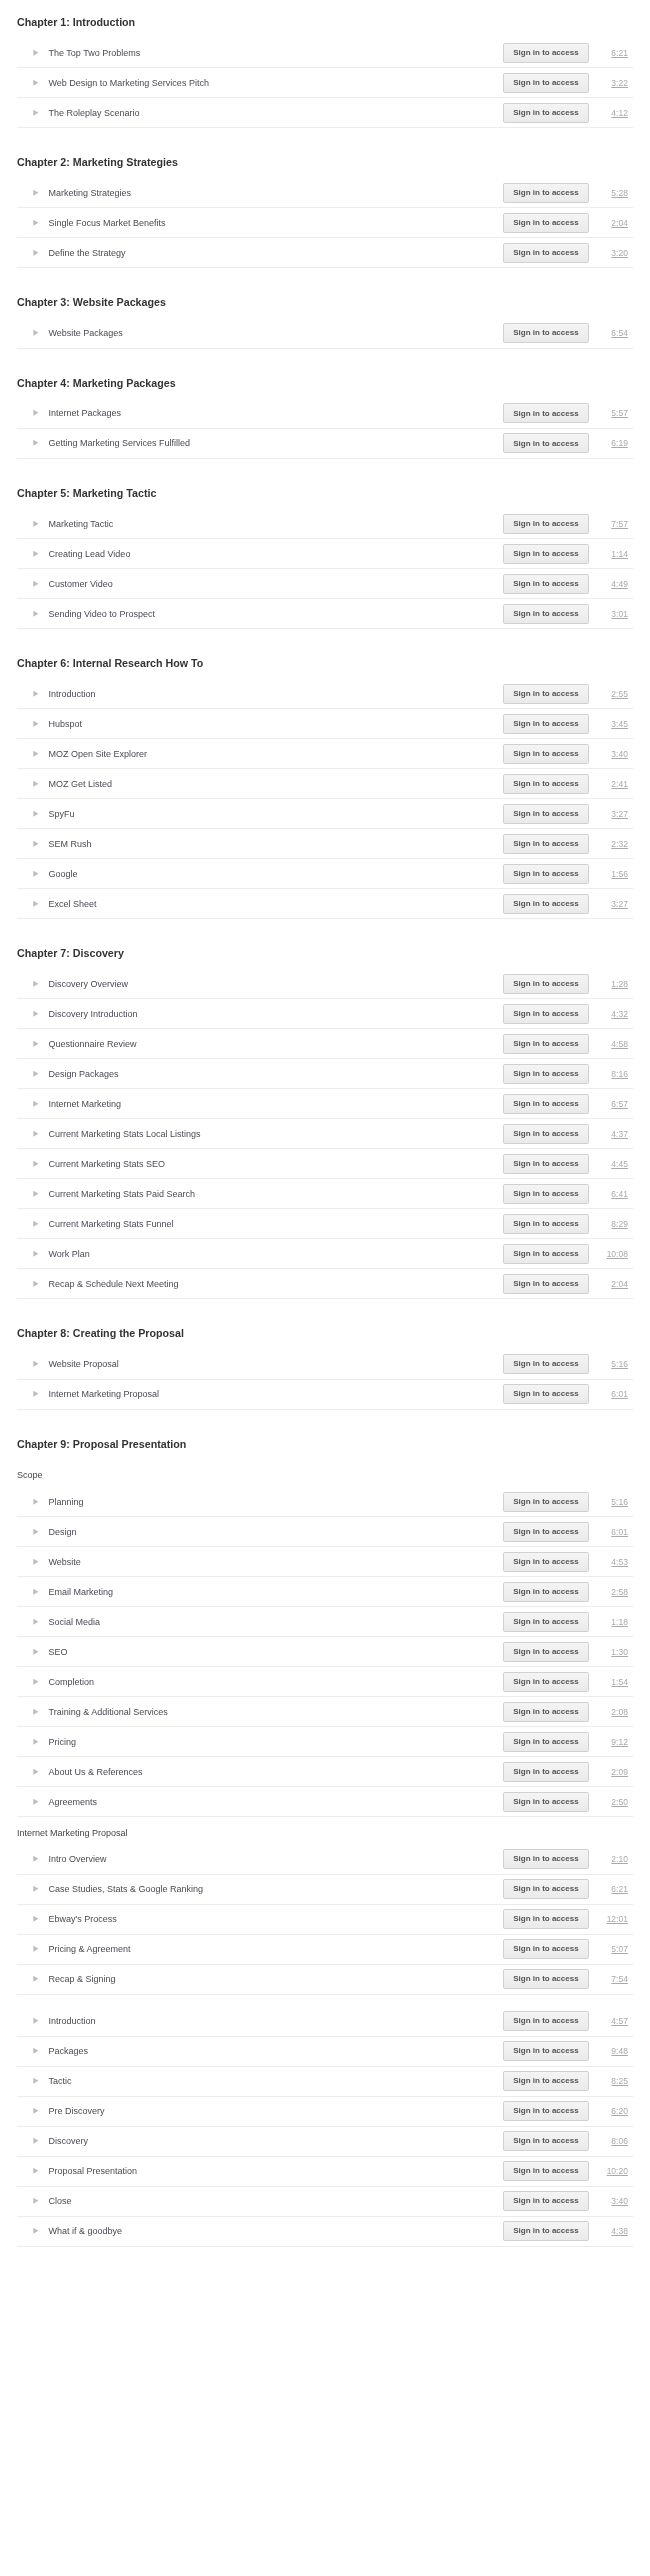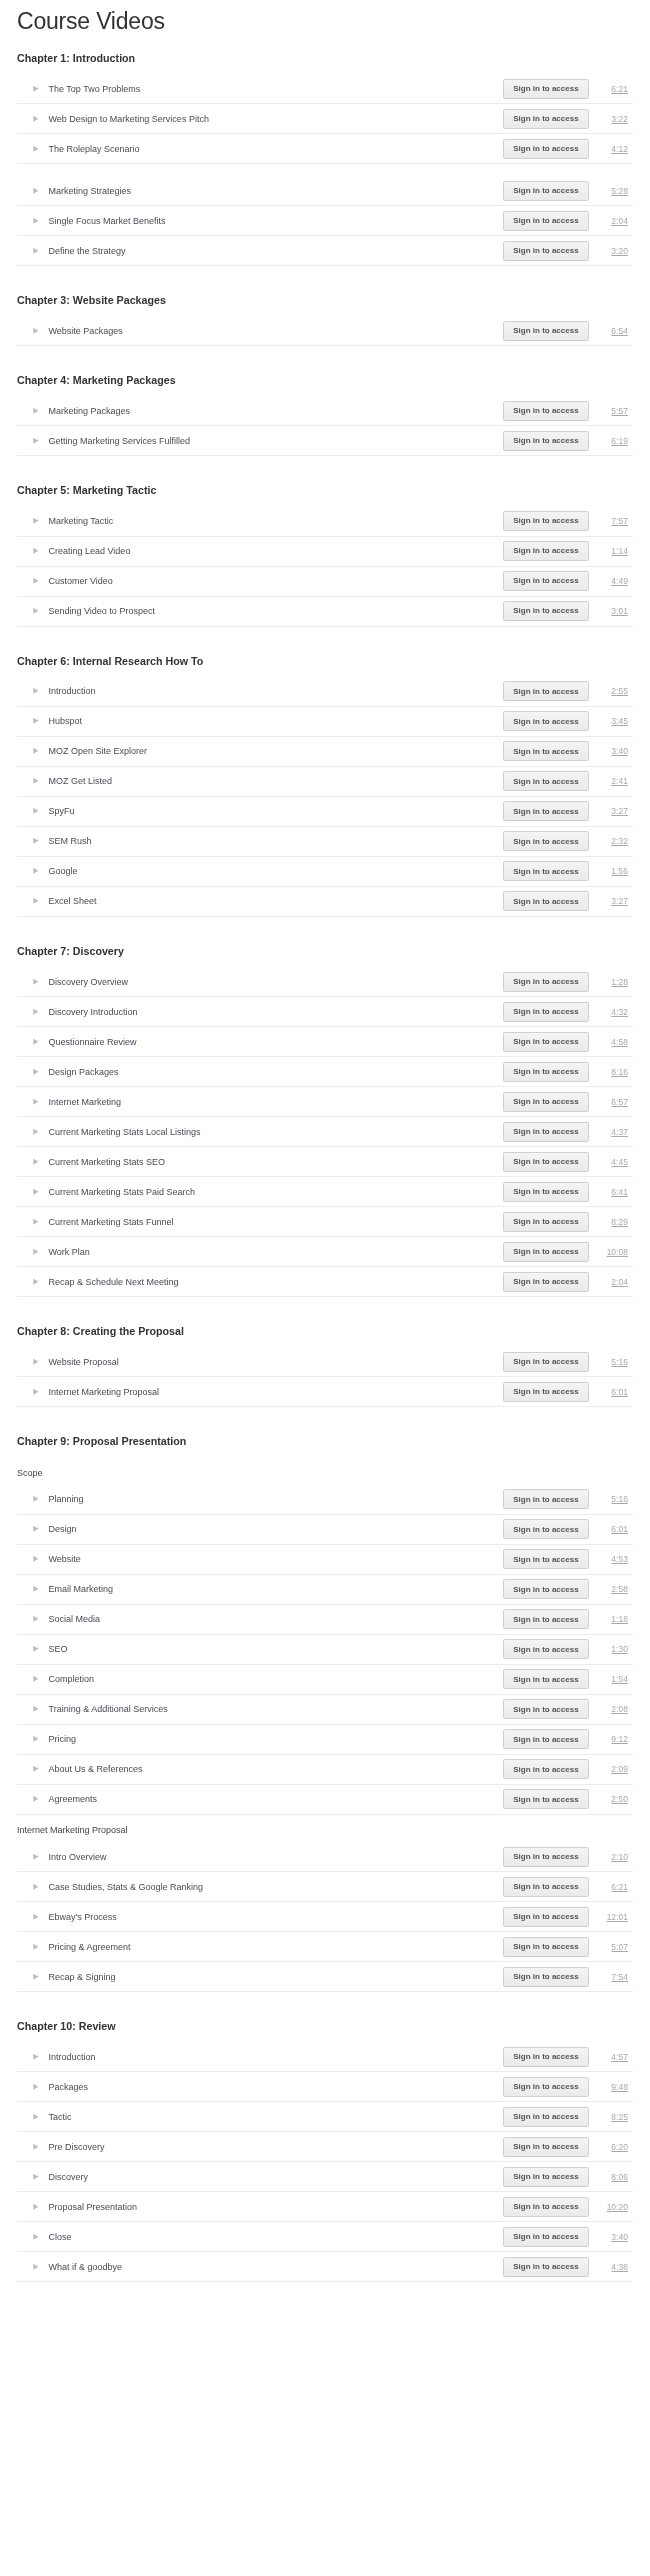--- a/index.html
+++ b/index.html
@@ -110,21 +110,20 @@
     text-decoration: underline;
   }
   .chapter-spacer {
     height: 12px;
   }
 </style>
 </head>
 <body>
 
 <div class="page">
-  <h1 class="page-title">Course Videos</h1>
   <div id="chapters-container">
       <section class="chapter">
         <h2 class="chapter-title">Chapter 1: Introduction</h2>
         <ul class="video-list">
           <li class="video-row">
             <span class="play-icon">
               <svg width="7.7" height="7.7" viewBox="0 0 9 9" aria-hidden="true">
                 <path d="M1.5 1 L7.5 4.5 L1.5 8 Z" fill="#b9bcc4"></path>
               </svg>
             </span>
@@ -149,20 +148,21 @@
               </svg>
             </span>
             <span class="video-title">The Roleplay Scenario</span>
             <button class="signin-btn">Sign in to access</button>
             <span class="duration">4:12</span>
           </li>
         </ul>
         <div class="chapter-spacer"></div>
       </section>
       <section class="chapter">
+        <h2 class="chapter-title">Chapter 2: Marketing Strategies</h2>
         <ul class="video-list">
           <li class="video-row">
             <span class="play-icon">
               <svg width="7.7" height="7.7" viewBox="0 0 9 9" aria-hidden="true">
                 <path d="M1.5 1 L7.5 4.5 L1.5 8 Z" fill="#b9bcc4"></path>
               </svg>
             </span>
             <span class="video-title">Marketing Strategies</span>
             <button class="signin-btn">Sign in to access</button>
             <span class="duration">5:28</span>
@@ -208,21 +208,21 @@
       </section>
       <section class="chapter">
         <h2 class="chapter-title">Chapter 4: Marketing Packages</h2>
         <ul class="video-list">
           <li class="video-row">
             <span class="play-icon">
               <svg width="7.7" height="7.7" viewBox="0 0 9 9" aria-hidden="true">
                 <path d="M1.5 1 L7.5 4.5 L1.5 8 Z" fill="#b9bcc4"></path>
               </svg>
             </span>
-            <span class="video-title">Marketing Packages</span>
+            <span class="video-title">Internet Packages</span>
             <button class="signin-btn">Sign in to access</button>
             <span class="duration">5:57</span>
           </li>
           <li class="video-row">
             <span class="play-icon">
               <svg width="7.7" height="7.7" viewBox="0 0 9 9" aria-hidden="true">
                 <path d="M1.5 1 L7.5 4.5 L1.5 8 Z" fill="#b9bcc4"></path>
               </svg>
             </span>
             <span class="video-title">Getting Marketing Services Fulfilled</span>
@@ -670,21 +670,20 @@
               </svg>
             </span>
             <span class="video-title">Recap &amp; Signing</span>
             <button class="signin-btn">Sign in to access</button>
             <span class="duration">7:54</span>
           </li>
         </ul>
         <div class="chapter-spacer"></div>
       </section>
       <section class="chapter">
-        <h2 class="chapter-title">Chapter 10: Review</h2>
         <ul class="video-list">
           <li class="video-row">
             <span class="play-icon">
               <svg width="7.7" height="7.7" viewBox="0 0 9 9" aria-hidden="true">
                 <path d="M1.5 1 L7.5 4.5 L1.5 8 Z" fill="#b9bcc4"></path>
               </svg>
             </span>
             <span class="video-title">Introduction</span>
             <button class="signin-btn">Sign in to access</button>
             <span class="duration">4:57</span>

